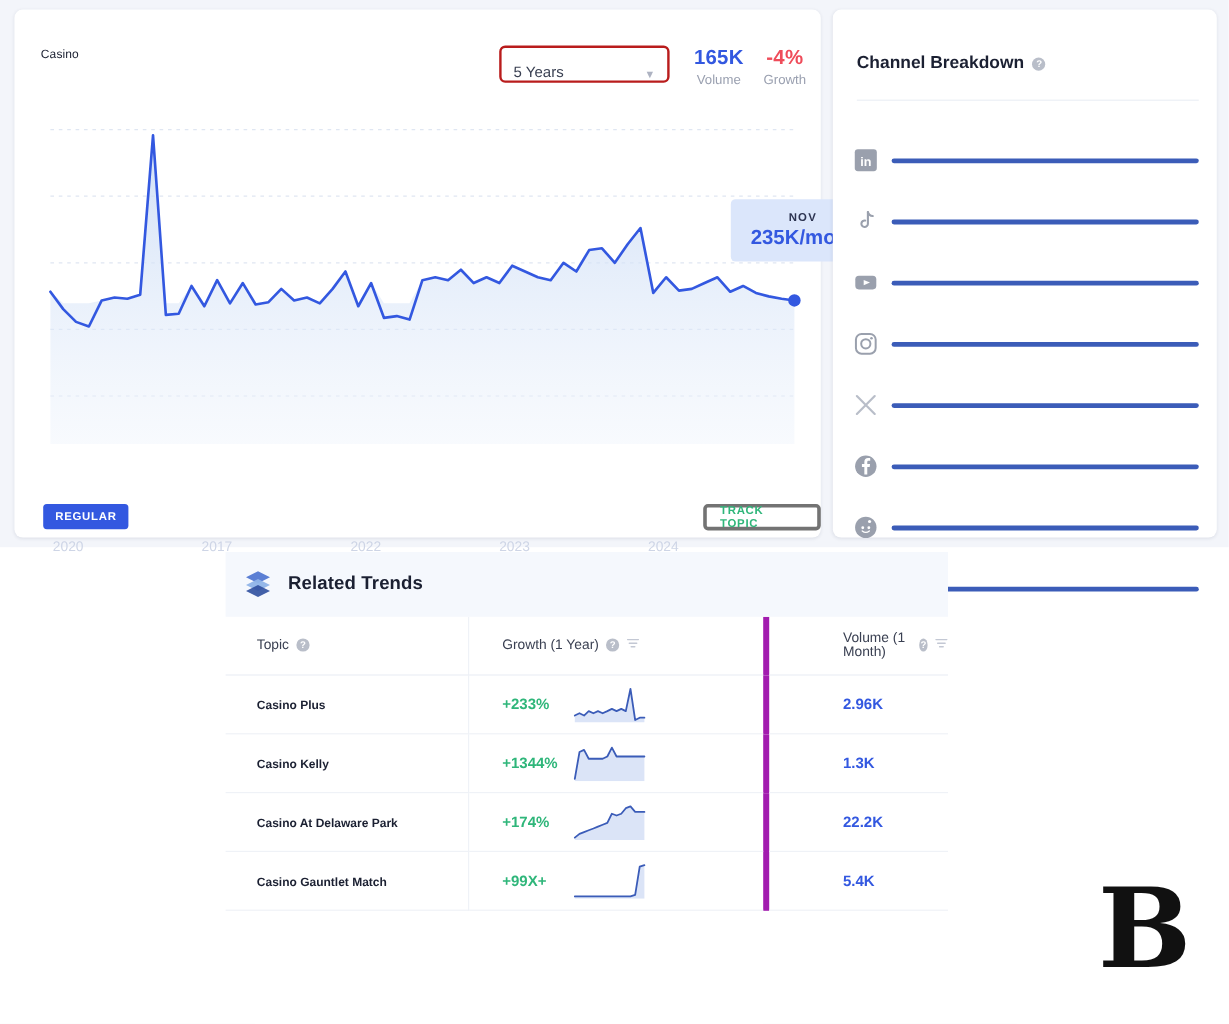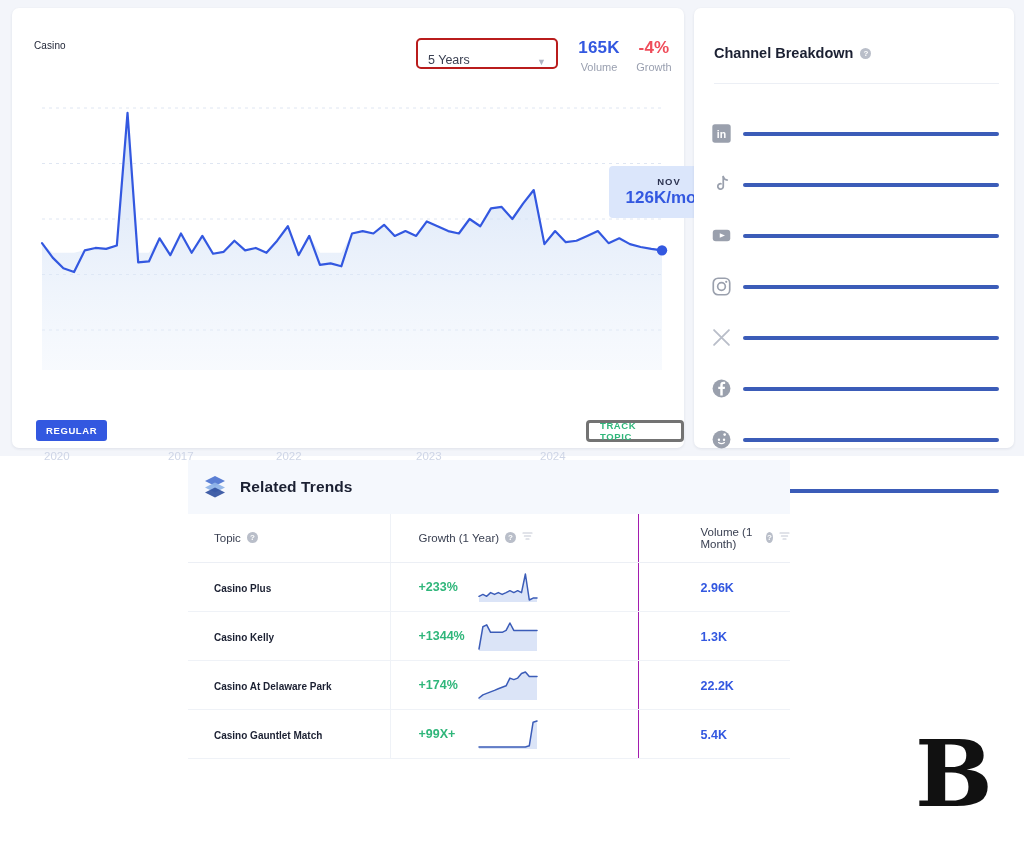--- a/index.html
+++ b/index.html
@@ -139,21 +139,21 @@
     height: 48px; font-size: 11.5px; font-weight: 400; color: #3a4052;
     text-align: left; border-bottom: 1px solid #eceff5; vertical-align: middle;
     background: #fff;
   }
   .rt-table th .th-in { display: flex; align-items: center; gap: 6px; }
   .rt-table td {
     height: 49px; border-bottom: 1px solid #eff2f7; vertical-align: middle;
     background: #fff;
   }
   .col-topic { width: 202px; padding-left: 26px; border-right: 1px solid #eff2f7; }
-  .col-growth { width: 248px; padding-left: 28px; border-right: 1px solid #a21caf; }
+  .col-growth { width: 248px; padding-left: 28px; border-right: 5px solid #a21caf; }
   .col-vol { width: 152px; padding-left: 62px; }
   .topic-txt { font-size: 10px; color: #1b2032; font-weight: 700; }
   .growth-cell { display: flex; align-items: center; }
   .growth-val { font-size: 12.5px; color: #2fb67a; font-weight: 700; width: 58px; }
   .vol-val { font-size: 12.5px; color: #3358e0; font-weight: 700; }
   .spark { display: block; }
   .filter-ic { color: #c3c8d4; }
 
   
   .globe-logo {
@@ -203,30 +203,30 @@
             <line x1="30" x2="650" y1="242" y2="242" stroke="#dfe6f2" stroke-width="1" stroke-dasharray="3 4"></line>
           </g>
         <path id="areaPath" fill="url(#areaGrad)" d="M 30.00 164.78 L 30.00 155.13 L 40.69 164.78 L 51.38 164.78 L 62.07 164.78 L 72.76 162.37 L 83.45 159.96 L 94.14 160.92 L 104.83 157.54 L 115.52 24.83 L 126.21 164.78 L 136.90 164.78 L 147.59 150.30 L 158.28 164.78 L 168.97 145.48 L 179.66 164.78 L 190.34 147.89 L 201.03 164.78 L 211.72 163.82 L 222.41 152.72 L 233.10 162.37 L 243.79 159.96 L 254.48 164.78 L 265.17 152.72 L 275.86 138.24 L 286.55 164.78 L 297.24 147.89 L 307.93 164.78 L 318.62 164.78 L 329.31 164.78 L 340.00 145.48 L 350.69 143.07 L 361.38 145.48 L 372.07 136.79 L 382.76 147.89 L 393.45 143.07 L 404.14 147.89 L 414.83 133.41 L 425.52 138.24 L 436.21 143.07 L 446.90 145.48 L 457.59 131.00 L 468.28 138.24 L 478.97 120.38 L 489.66 118.93 L 500.34 131.00 L 511.03 115.56 L 521.72 102.04 L 532.41 156.10 L 543.10 143.07 L 553.79 154.17 L 564.48 152.72 L 575.17 147.89 L 585.86 143.07 L 596.55 155.13 L 607.24 150.30 L 617.93 156.10 L 628.62 158.99 L 639.31 160.92 L 650.00 162.37 L 650.00 282 L 30.00 282 Z"></path>
         <path id="linePath" fill="none" stroke="#3358e0" stroke-width="2.2" stroke-linejoin="round" stroke-linecap="round" d="M30.00 155.13 L40.69 169.61 L51.38 180.23 L62.07 184.09 L72.76 162.37 L83.45 159.96 L94.14 160.92 L104.83 157.54 L115.52 24.83 L126.21 174.43 L136.90 173.47 L147.59 150.30 L158.28 167.20 L168.97 145.48 L179.66 164.78 L190.34 147.89 L201.03 165.75 L211.72 163.82 L222.41 152.72 L233.10 162.37 L243.79 159.96 L254.48 164.78 L265.17 152.72 L275.86 138.24 L286.55 167.20 L297.24 147.89 L307.93 176.85 L318.62 175.40 L329.31 178.30 L340.00 145.48 L350.69 143.07 L361.38 145.48 L372.07 136.79 L382.76 147.89 L393.45 143.07 L404.14 147.89 L414.83 133.41 L425.52 138.24 L436.21 143.07 L446.90 145.48 L457.59 131.00 L468.28 138.24 L478.97 120.38 L489.66 118.93 L500.34 131.00 L511.03 115.56 L521.72 102.04 L532.41 156.10 L543.10 143.07 L553.79 154.17 L564.48 152.72 L575.17 147.89 L585.86 143.07 L596.55 155.13 L607.24 150.30 L617.93 156.10 L628.62 158.99 L639.31 160.92 L650.00 162.37"></path>
         <circle id="endDot" r="5.2" fill="#3358e0" cx="650.00" cy="162.37"></circle>
       </svg>
 
       <div class="xaxis" id="xaxis">
           <span style="left: 32px;">2020</span>
           <span style="left: 156px;">2017</span>
-          <span style="left: 264px;">2022</span>
+          <span style="left: 280px;">2022</span>
           <span style="left: 404px;">2023</span>
           <span style="left: 528px;">2024</span>
         </div>
     </div>
 
     <div class="tooltip">
       <div class="tt-month">NOV</div>
       <div class="tt-val">
-        <span>126K/mo</span>
+        <span>235K/mo</span>
         <span class="qmark">?</span>
       </div>
     </div>
 
     <div class="btn-regular">REGULAR</div>
     <div class="btn-track">TRACK TOPIC</div>
   </div>
 
   <div class="chan-card">
     <div class="chan-title">

